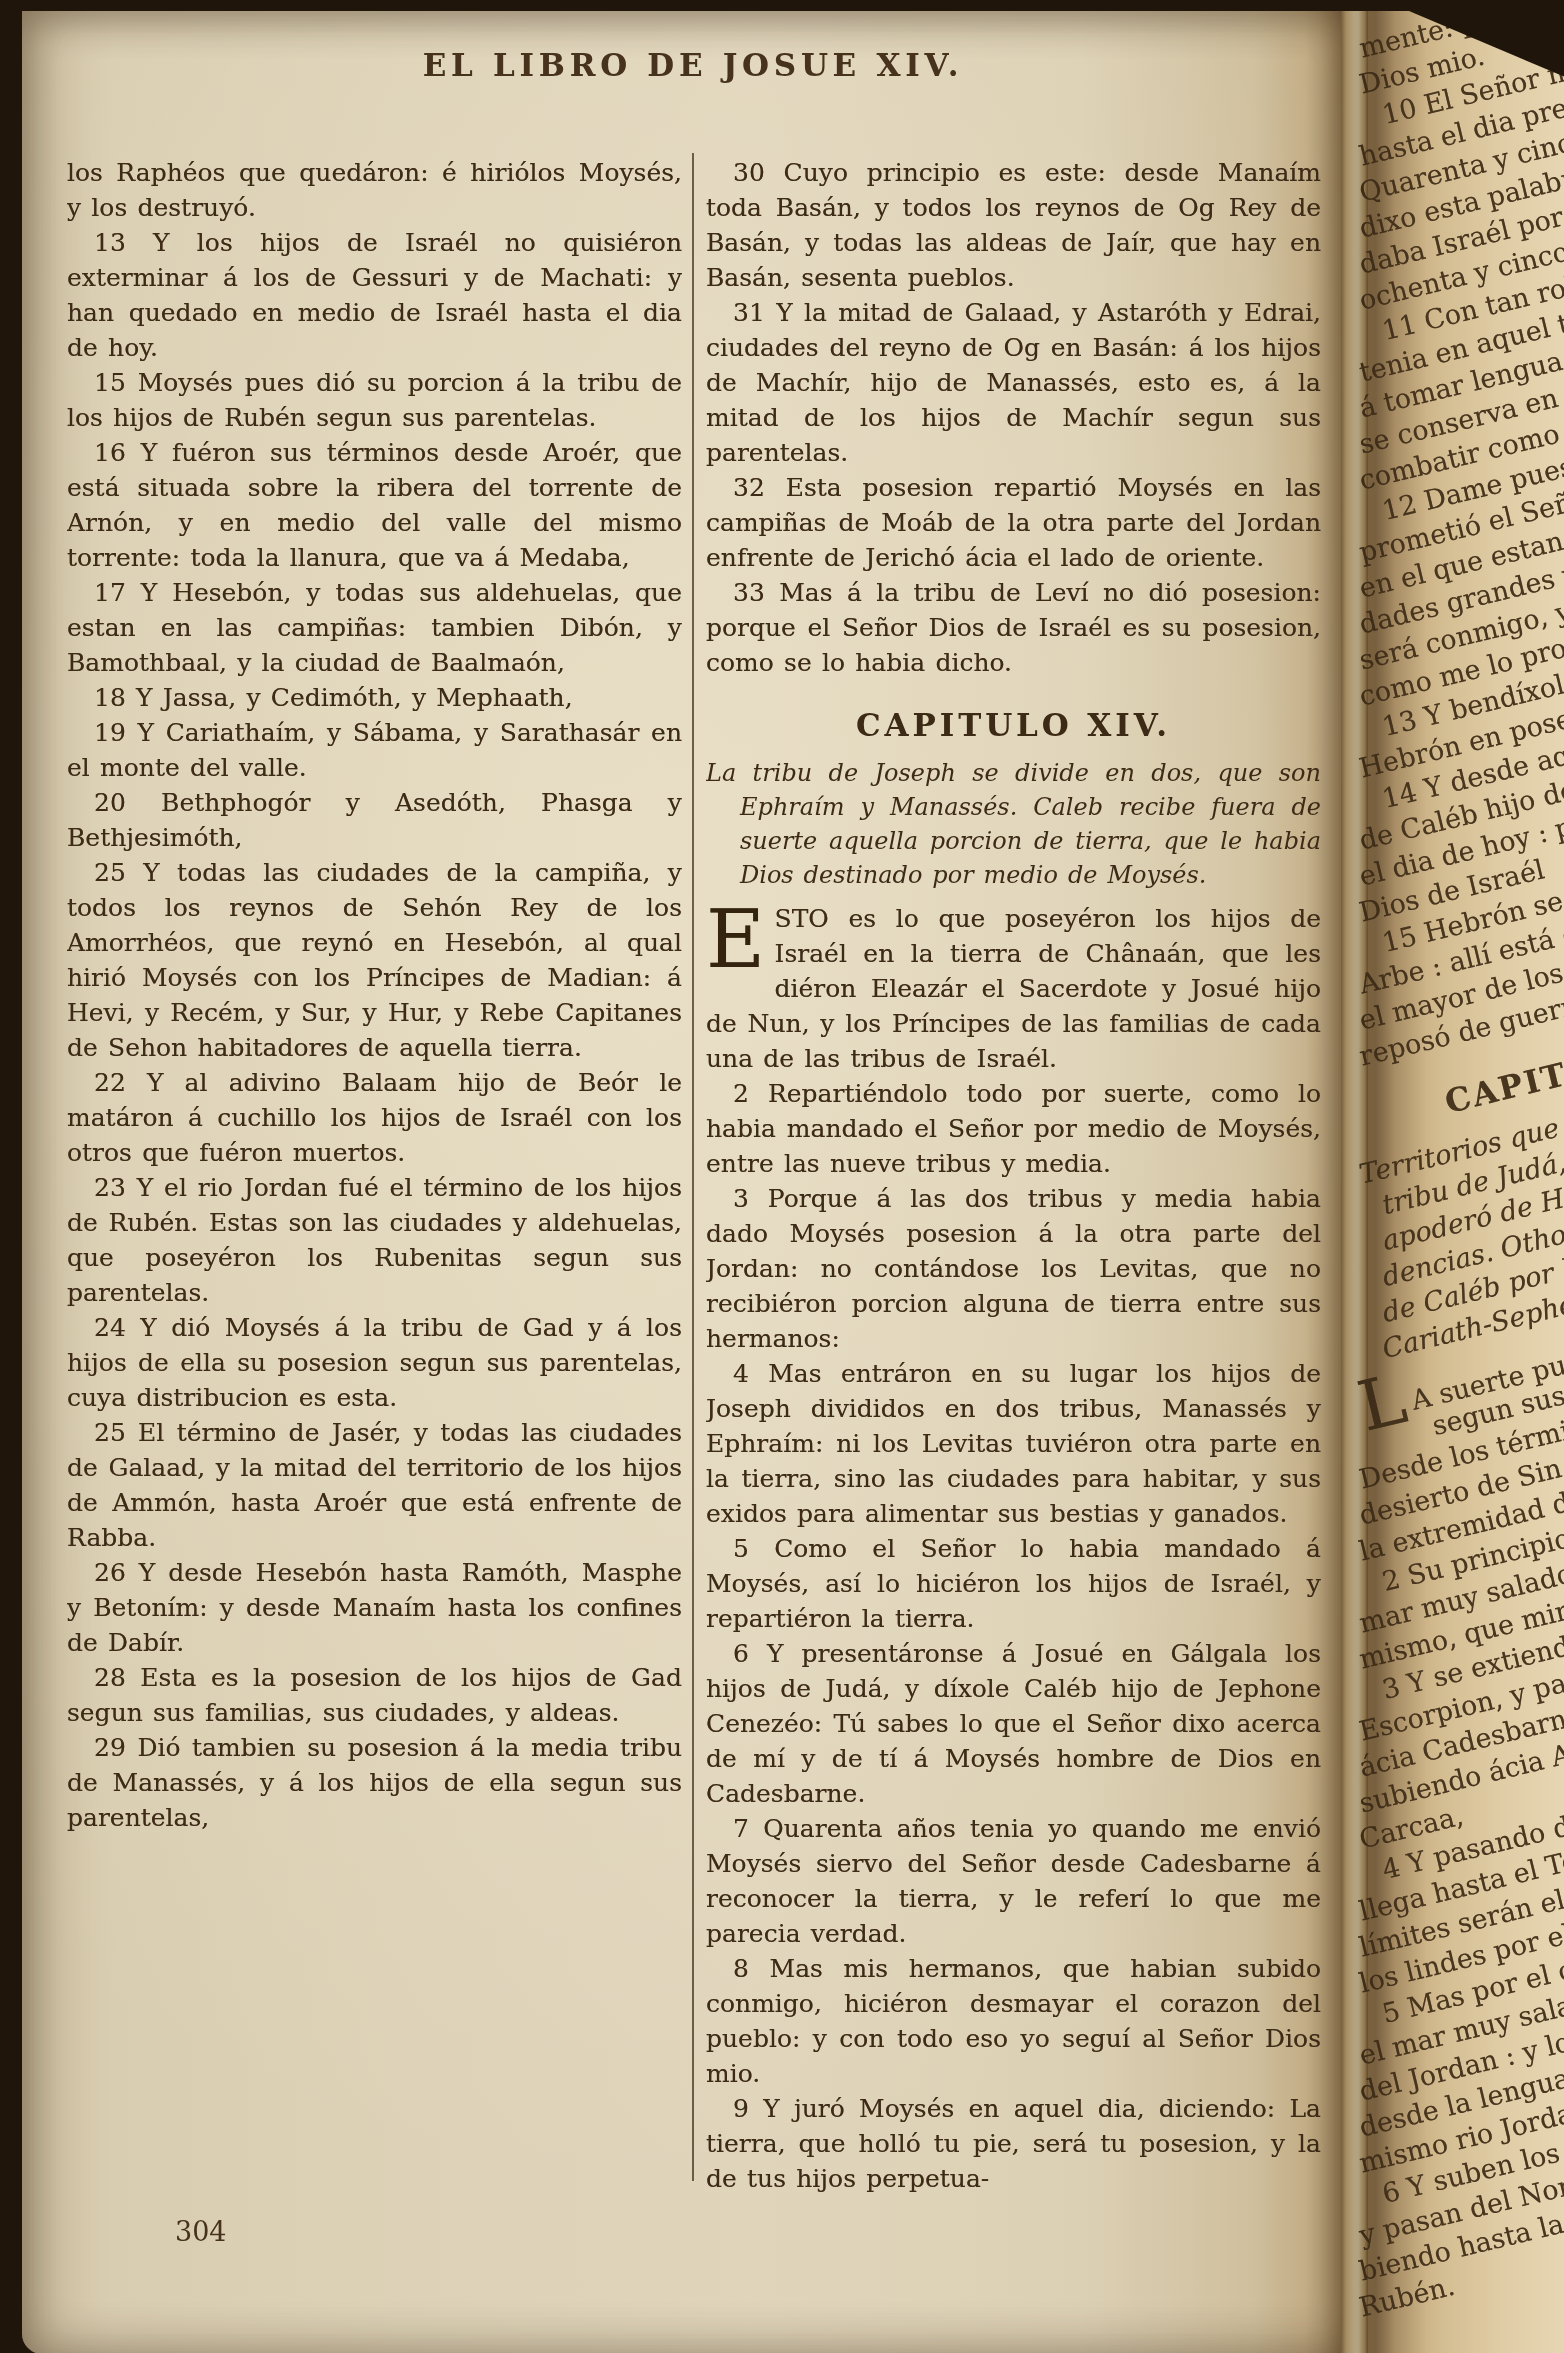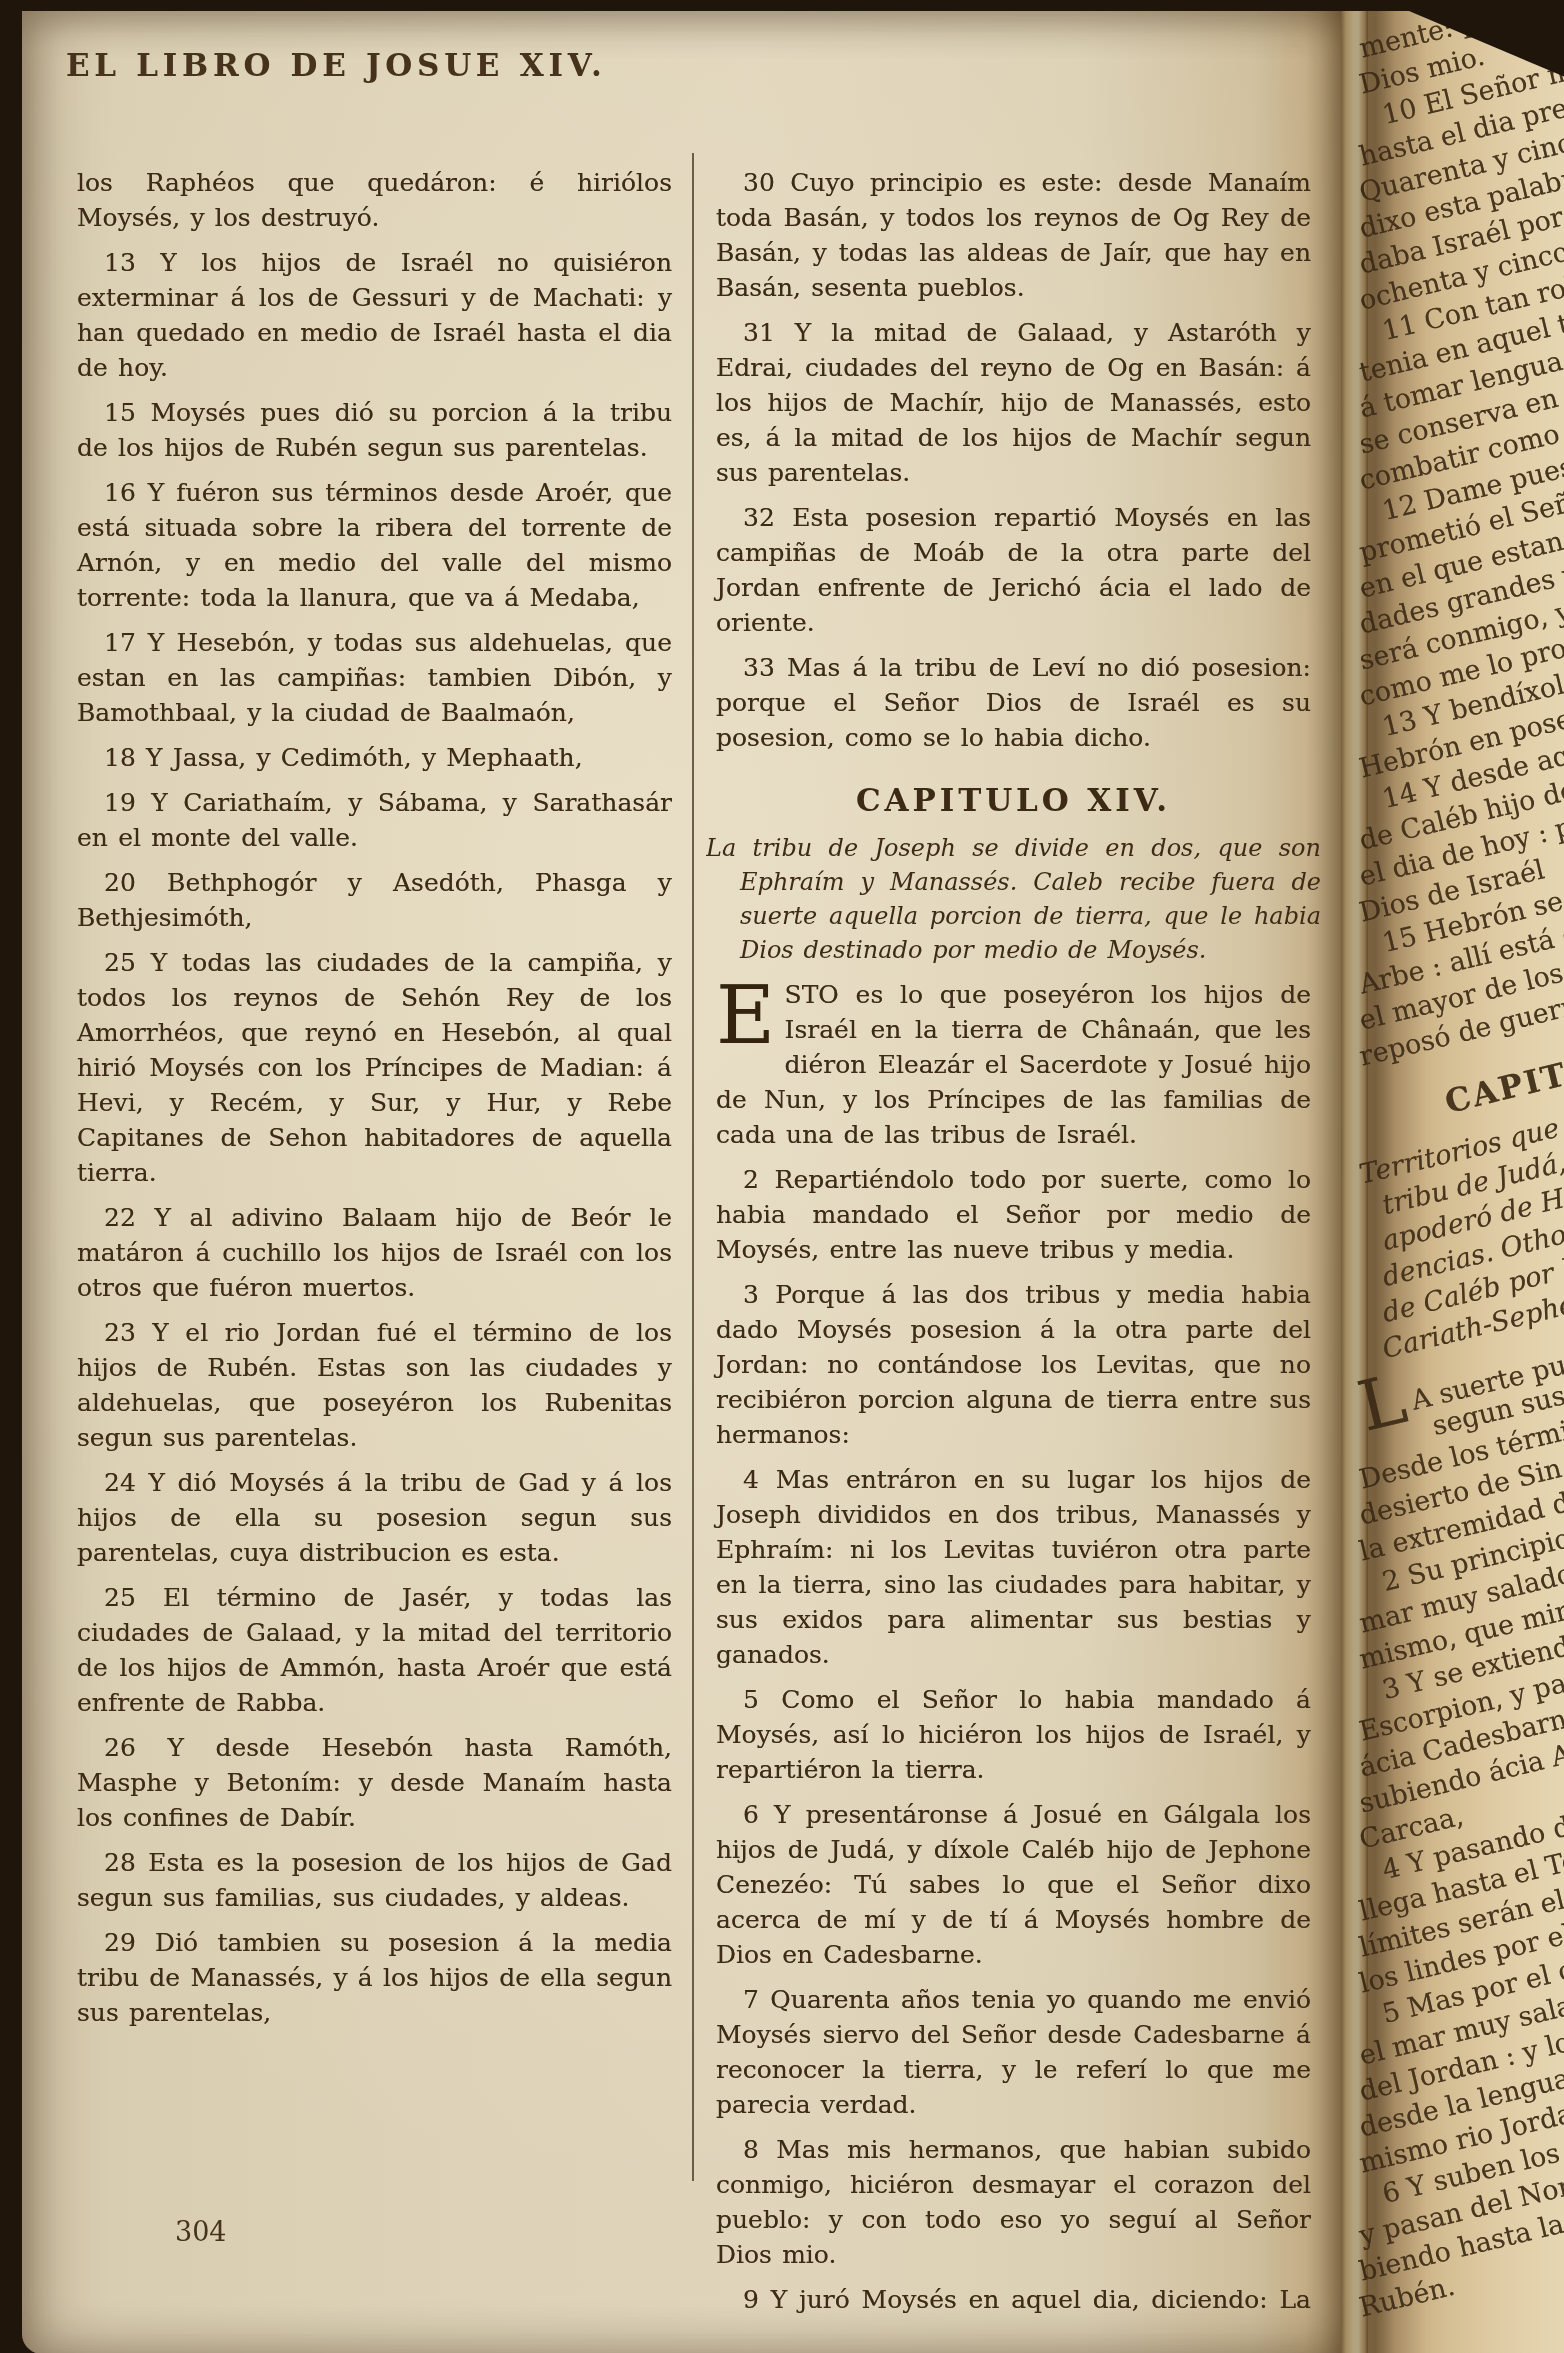--- a/index.html
+++ b/index.html
@@ -6,27 +6,27 @@
   .photo{position:relative;width:1565px;height:2354px;background:#1f150b;overflow:hidden;
          font-family:"DejaVu Serif", serif;color:#3d2b17;}
   
   .main-page{position:absolute;left:22px;top:11px;width:1324px;height:2343px;
     background:
       radial-gradient(120% 90% at 45% 38%, rgba(255,250,228,.28), rgba(0,0,0,0) 62%),
       linear-gradient(90deg,#cfc1a2 0%,#d9cdb1 7%,#ddd2b7 30%,#e0d5bb 55%,#dcd0b4 80%,#cfbf9d 93%,#bfa87f 98%,#a88c60 100%);
     box-shadow: inset 0 14px 33px rgba(60,40,18,.28), inset 20.3px 0 47px rgba(60,40,18,.22),
                 inset 0 -15.6px 39px rgba(60,40,18,.16);
     border-bottom-left-radius:20.3px;}
-  .page-title{position:absolute;left:44px;top:36px;width:1254px;
+  .page-title{position:absolute;left:44px;top:36px;width:1254px;text-align:center;
     font-size:31px;font-weight:bold;letter-spacing:4.7px;color:#46321d;}
   .col{position:absolute;top:144px;overflow:hidden;}
   .col-left{left:45px;width:615px;height:2050px;}
   .col-right{left:684px;width:615px;height:2161px;}
   .divider{position:absolute;left:670px;top:142px;width:2.3px;height:2028px;background:rgba(62,44,26,.72);}
-  p.para{margin:10px;text-align:justify;font-size:25px;line-height:35px;text-indent:27px;
+  p.para{margin:0;text-align:justify;font-size:25px;line-height:35px;text-indent:27px;
     word-spacing:2.3px;text-shadow:0 0 0.5px rgba(62,44,26,.55);}
   p.cont{text-indent:0;}
   .chapter-heading{margin:27px 0 13px 0;text-align:center;font-size:31px;letter-spacing:3.9px;
     font-weight:bold;color:#3c2a16;}
   p.summary{margin:0 0 9.4px 0;font-style:italic;font-size:24px;line-height:34px;text-align:justify;
     padding-left:34px;text-indent:-34px;word-spacing:2.3px;}
   .dropcap{float:left;font-size:81px;line-height:66px;padding:4.7px 9.4px 0 0;color:#33230f;}
   .pageno{position:absolute;left:153px;top:2205px;font-size:27px;color:#46321d;}
   
   .page-edge{position:absolute;left:1341px;top:0;width:28px;height:2354px;

